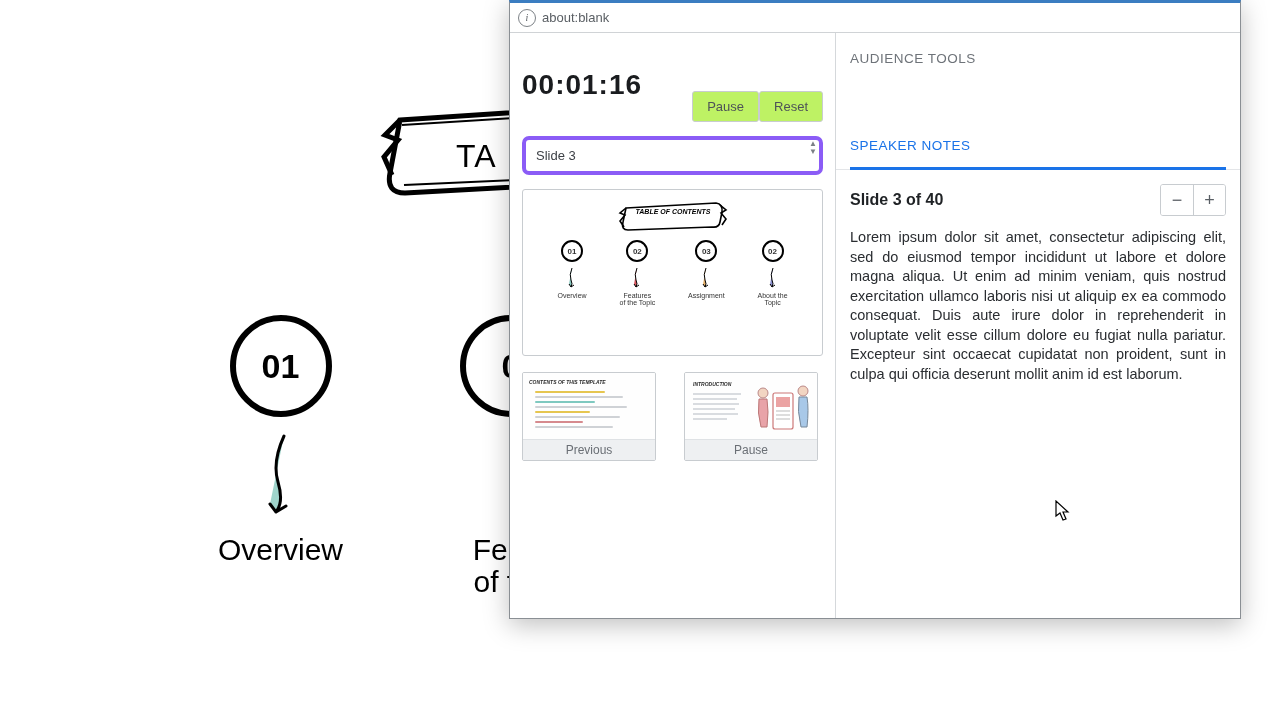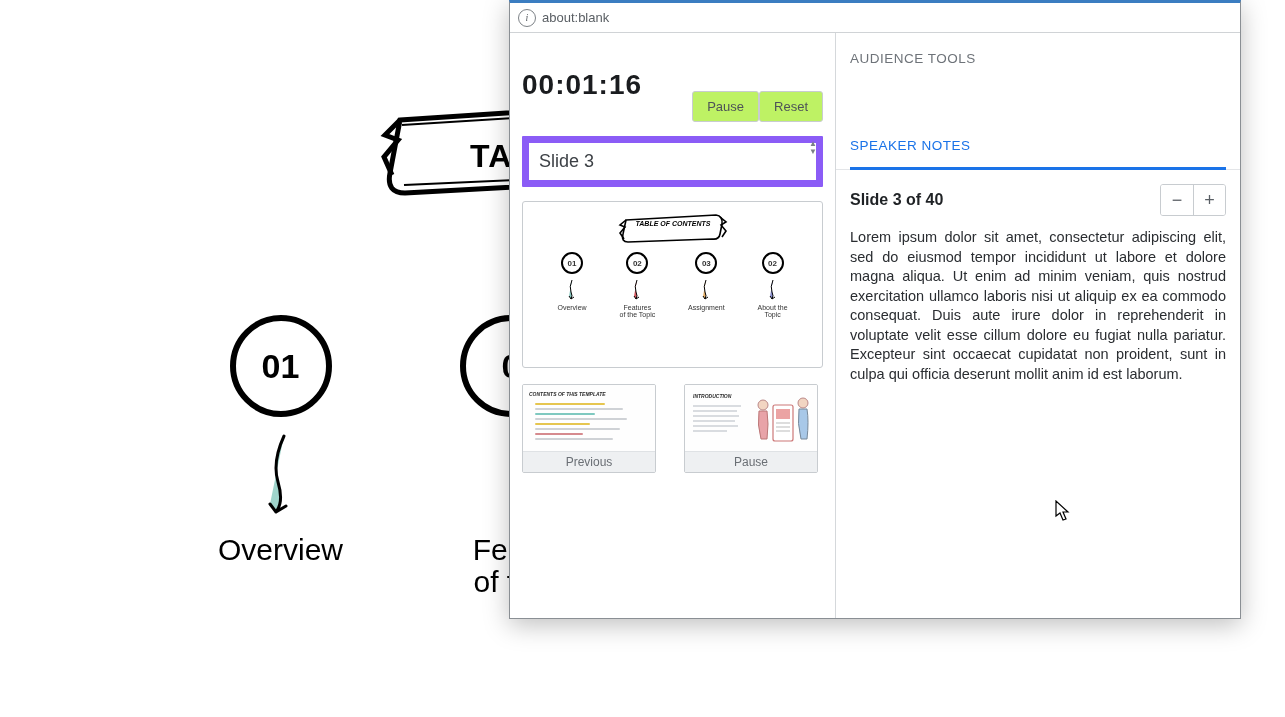--- a/index.html
+++ b/index.html
@@ -1,40 +1,40 @@
 <!DOCTYPE html>
 <html><head>
 <meta charset="utf-8">
 <style>
   html,body{margin:0;padding:0;width:1285px;height:717px;background:#fff;font-family:Arial,Helvetica,sans-serif;overflow:hidden;}
   
   .bg-slide{position:absolute;left:0;top:0;width:1285px;height:717px;}
   .bg-banner{position:absolute;left:380px;top:85px;width:290px;height:120px;}
   .bg-banner svg{width:100%;height:100%;}
-  .bg-banner-text{position:absolute;left:470px;top:138px;font-weight:700;font-size:32px;letter-spacing:1px;font-family:"Trebuchet MS",sans-serif;}
+  .bg-banner-text{position:absolute;left:456px;top:138px;font-weight:400;font-size:32px;letter-spacing:1px;font-family:"Trebuchet MS",sans-serif;}
   .bg-item{position:absolute;text-align:center;}
   .bg-circle{width:90px;height:90px;border:6px solid #000;border-radius:50%;display:flex;align-items:center;justify-content:center;font-weight:700;font-size:34px;font-family:"Trebuchet MS",sans-serif;margin:0 auto;}
   .bg-arrow{margin:15px auto 8px;}
   .bg-label{font-size:30px;font-family:"Century Gothic","Trebuchet MS",sans-serif;line-height:1.05;}
   
   .presenter{
     position:absolute;left:509px;top:0;width:730px;height:615px;
     background:#fff;border:1px solid #8a8f94;border-top:3px solid #3b7dc1;box-shadow:0 6px 24px rgba(0,0,0,.25);
     display:flex;flex-direction:column;
   }
   .addr-bar{height:29px;border-bottom:1px solid #d0d3d6;display:flex;align-items:center;gap:6px;padding:0 8px;color:#595e63;font-size:13px;}
   .addr-bar .info-icon{width:16px;height:16px;border:1px solid #7d8287;border-radius:50%;display:flex;align-items:center;justify-content:center;font-size:10px;font-style:italic;font-family:Georgia,serif;line-height:1;}
   .body-split{flex:1;display:flex;min-height:0;}
   .left-pane{width:325px;border-right:1px solid #d5d8db;display:flex;flex-direction:column;}
   .right-pane{flex:1;display:flex;flex-direction:column;}
   .timer-row{display:flex;align-items:center;padding:14px 12px 10px;}
   .timer{font-size:28px;font-weight:700;color:#1a1c1f;letter-spacing:1px;}
   .btn{border:1px solid #c8ccd0;background:#bef264;color:#4e5358;border-radius:3px;padding:7px 14px;font-size:13px;cursor:pointer;margin-top:44px;}
   .slide-select{margin:4px 12px 10px;position:relative;}
-  .slide-select .sel{border:7px solid #8b5cf6;border-radius:1px;padding:8px 26px 8px 10px;font-size:18px;color:#3d4146;}
+  .slide-select .sel{border:4px solid #8b5cf6;border-radius:7px;padding:8px 26px 8px 10px;font-size:13px;color:#3d4146;}
   .slide-select .stepper{position:absolute;right:6px;top:4px;display:flex;flex-direction:column;font-size:8px;color:#7a7f85;line-height:8px;}
   .current-slide{margin:4px 12px 8px;border:1px solid #c8ccd0;border-radius:3px;height:165px;background:#fff;position:relative;overflow:hidden;}
   .thumb-row{display:flex;gap:28px;padding:8px 12px;}
   .thumb{width:132px;border:1px solid #c8ccd0;border-radius:2px;overflow:hidden;background:#fff;}
   .thumb-img{height:66px;background:#fefefe;position:relative;}
   .thumb-cap{background:#eef0f2;color:#6a6f75;font-size:12px;text-align:center;padding:3px 0;border-top:1px solid #dfe2e5;}
   .tabs{display:flex;gap:22px;padding:18px 14px 0;border-bottom:1px solid #e3e5e8;flex-direction:column;}
   .tab{font-size:13.5px;letter-spacing:.5px;color:#6e7379;padding-bottom:14px;cursor:pointer;}
   .tab.active{color:#1a73e8;border-bottom:3px solid #1a73e8;margin-bottom:-1px;margin-top:36px;}
   .notes-head{display:flex;align-items:center;padding:14px 14px 6px;gap:0;}

